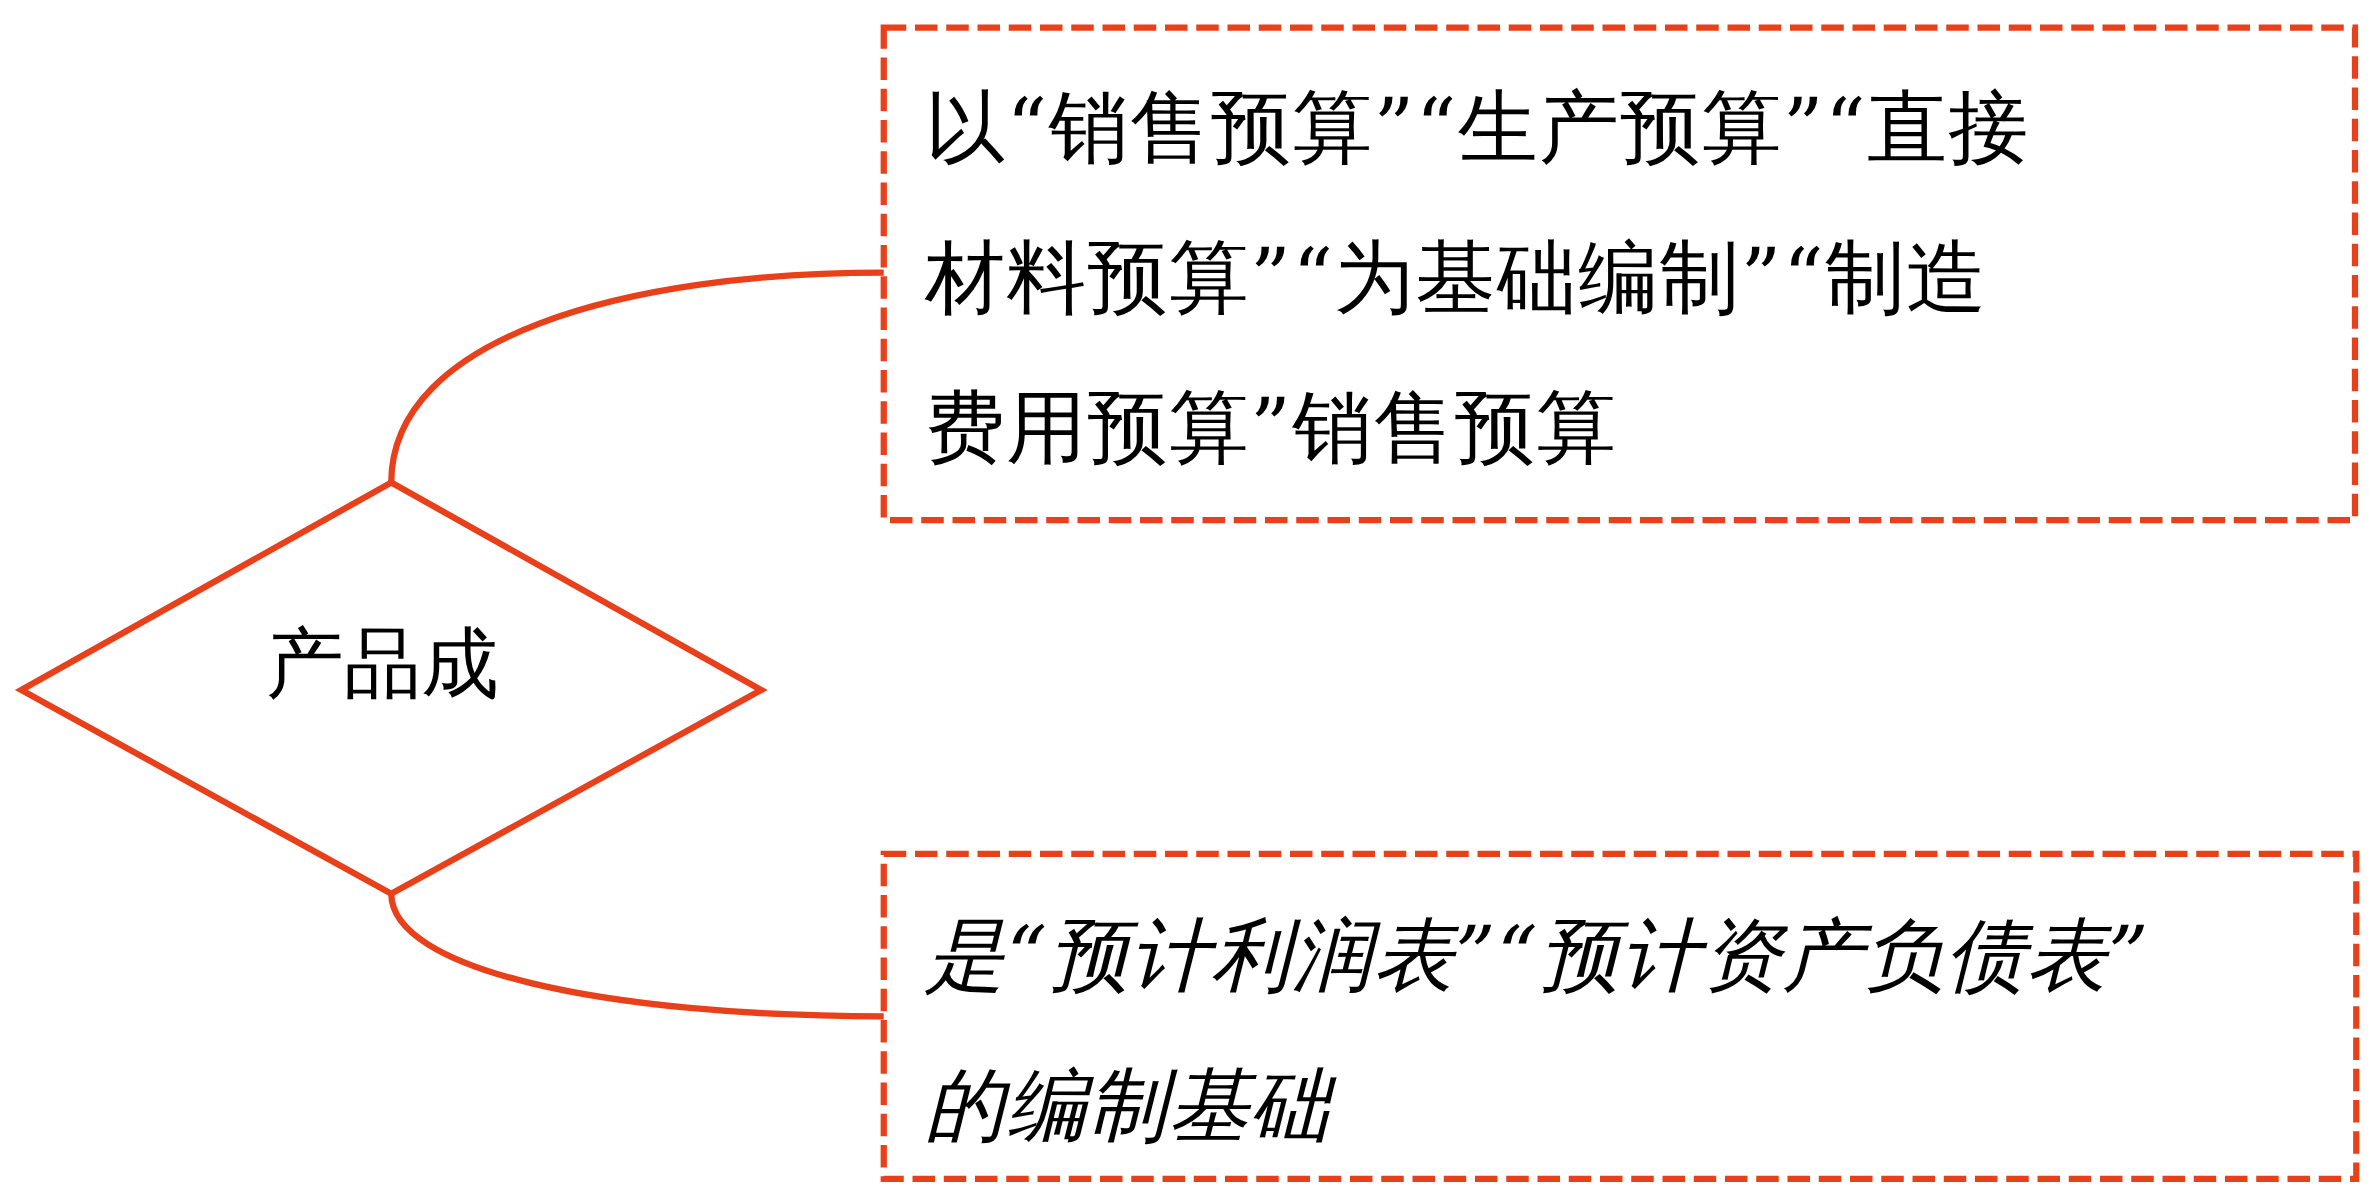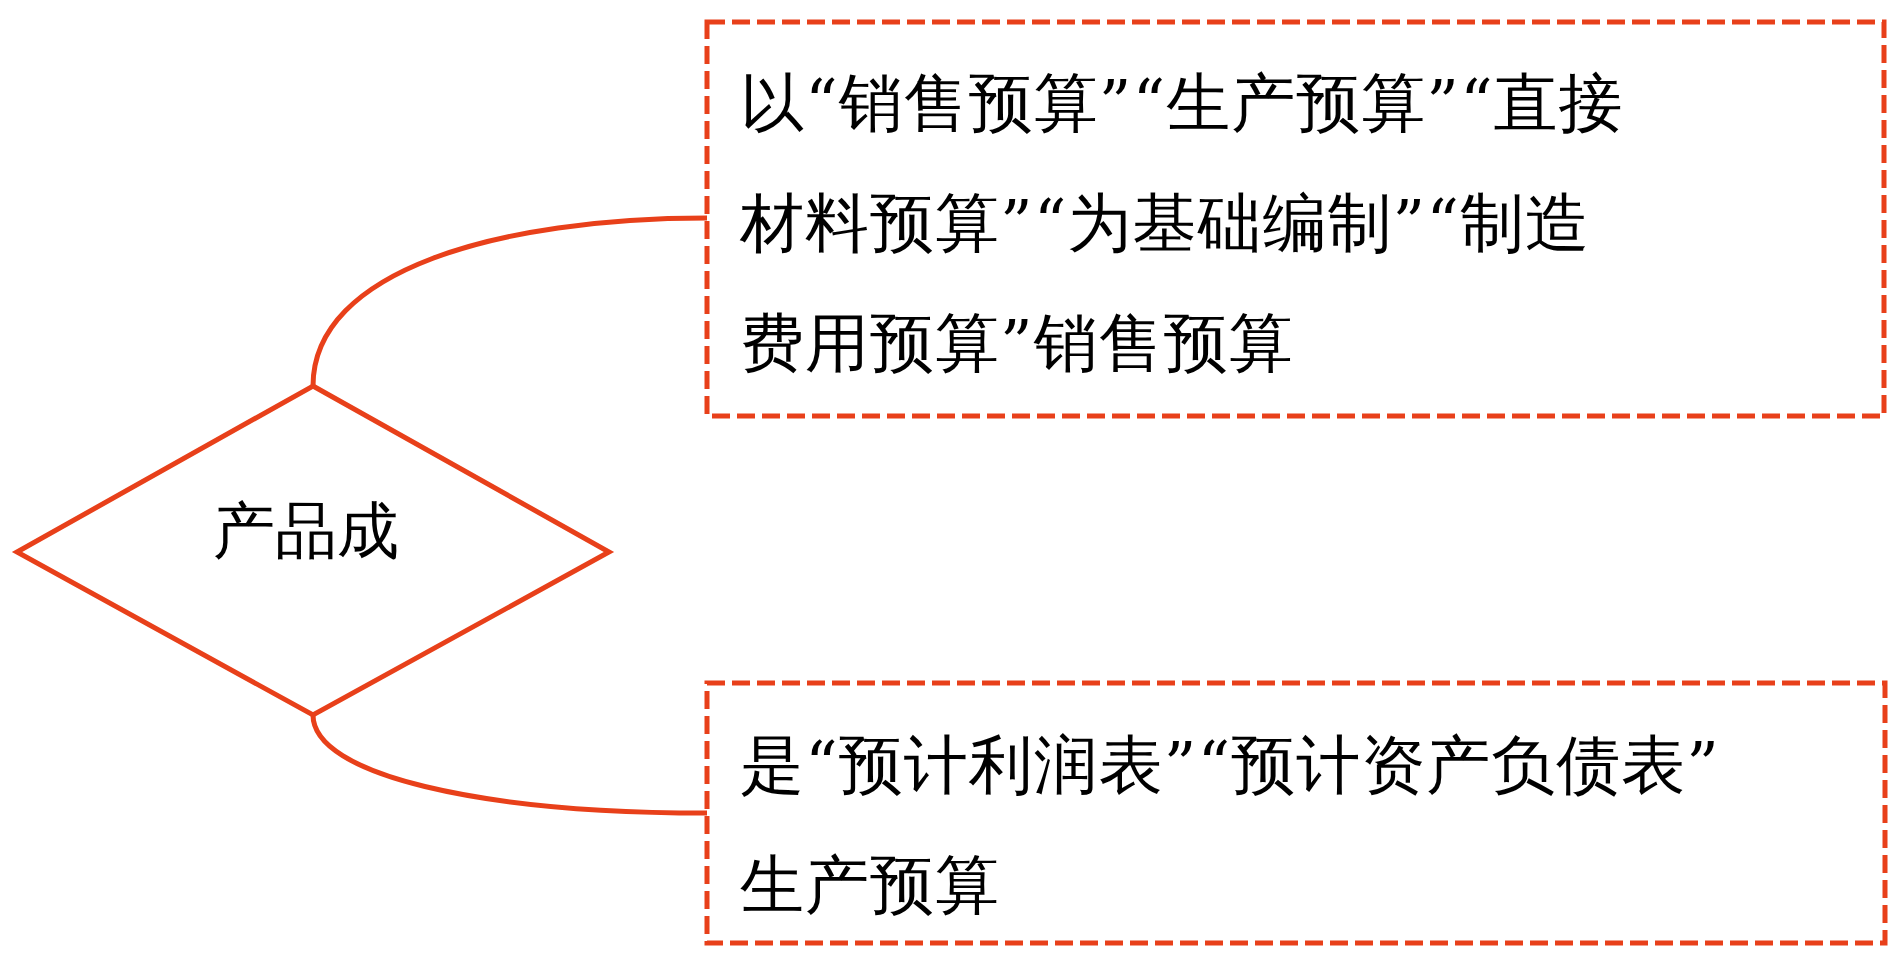--- a/index.html
+++ b/index.html
@@ -28,16 +28,16 @@
 <div class="diamond-text" style="left:213px; top:492px;">
   <span class="line">产品成</span>
 </div>
 
 <div class="box-text" style="left:740px; top:43px;">
   <span class="line">以“销售预算”“生产预算”“直接</span>
   <span class="line">材料预算”“为基础编制”“制造</span>
   <span class="line">费用预算”销售预算</span>
 </div>
 
-<div class="box-text" style="left:740px; top:705px;">
+<div class="box-text" style="left:740px; top:705px;font-style:italic;">
   <span class="line">是“预计利润表”“预计资产负债表”</span>
-  <span class="line">生产预算</span>
+  <span class="line">的编制基础</span>
 </div>
 
 </body></html>

